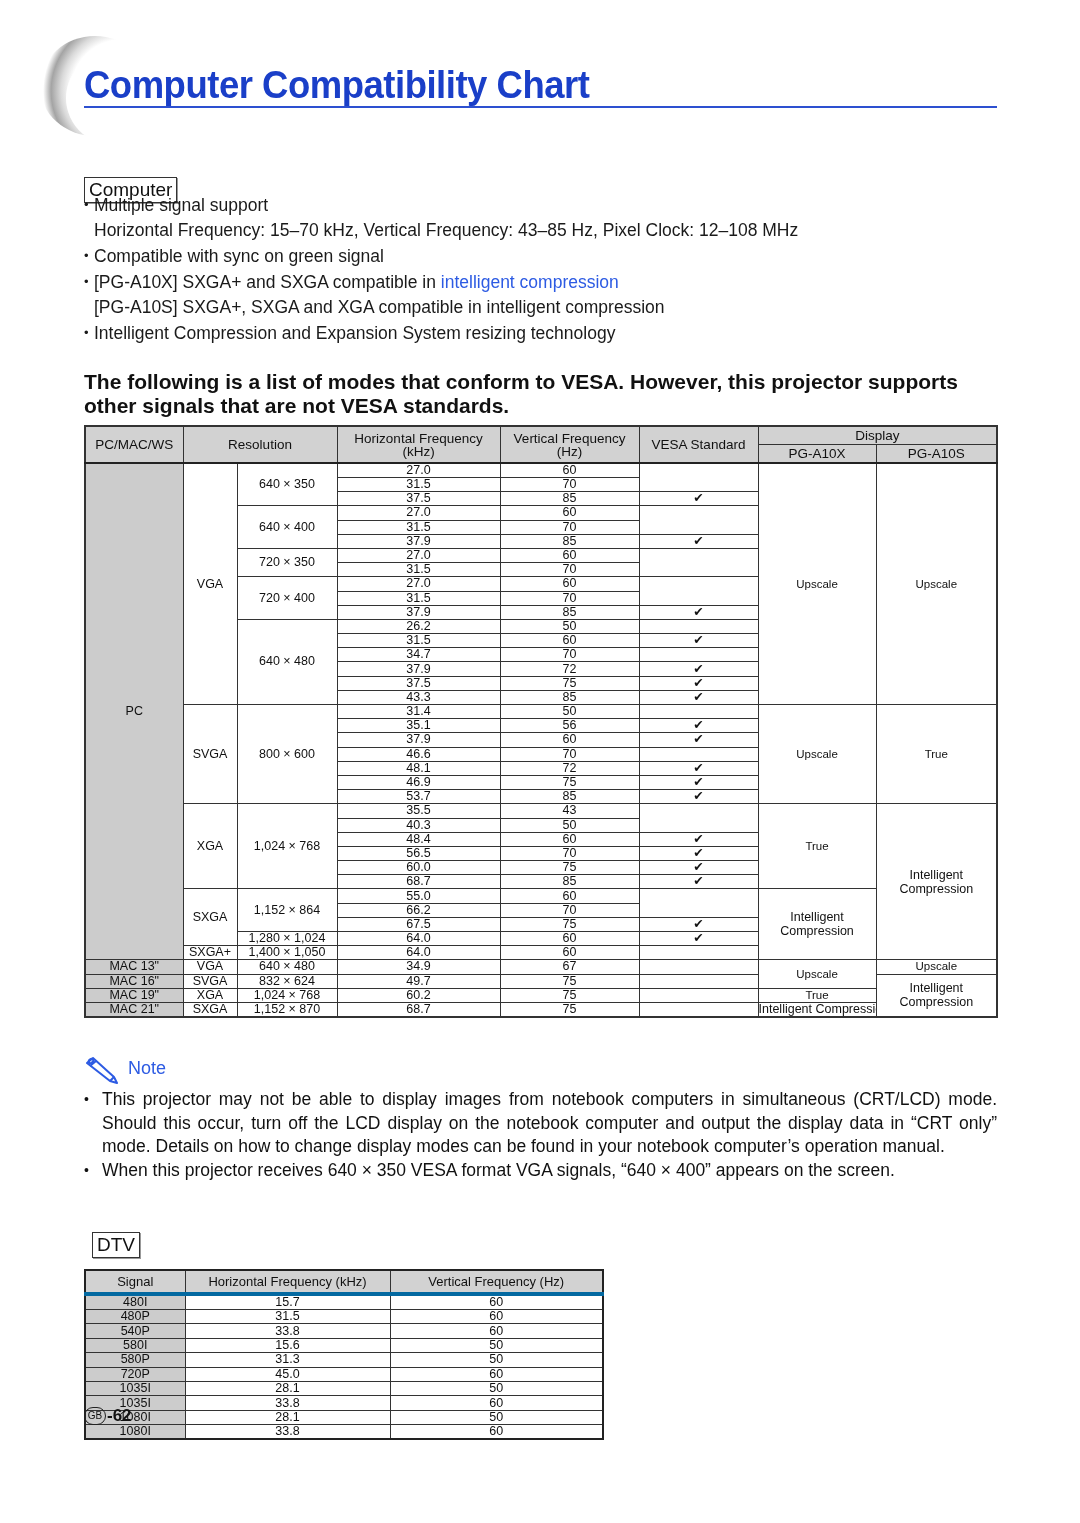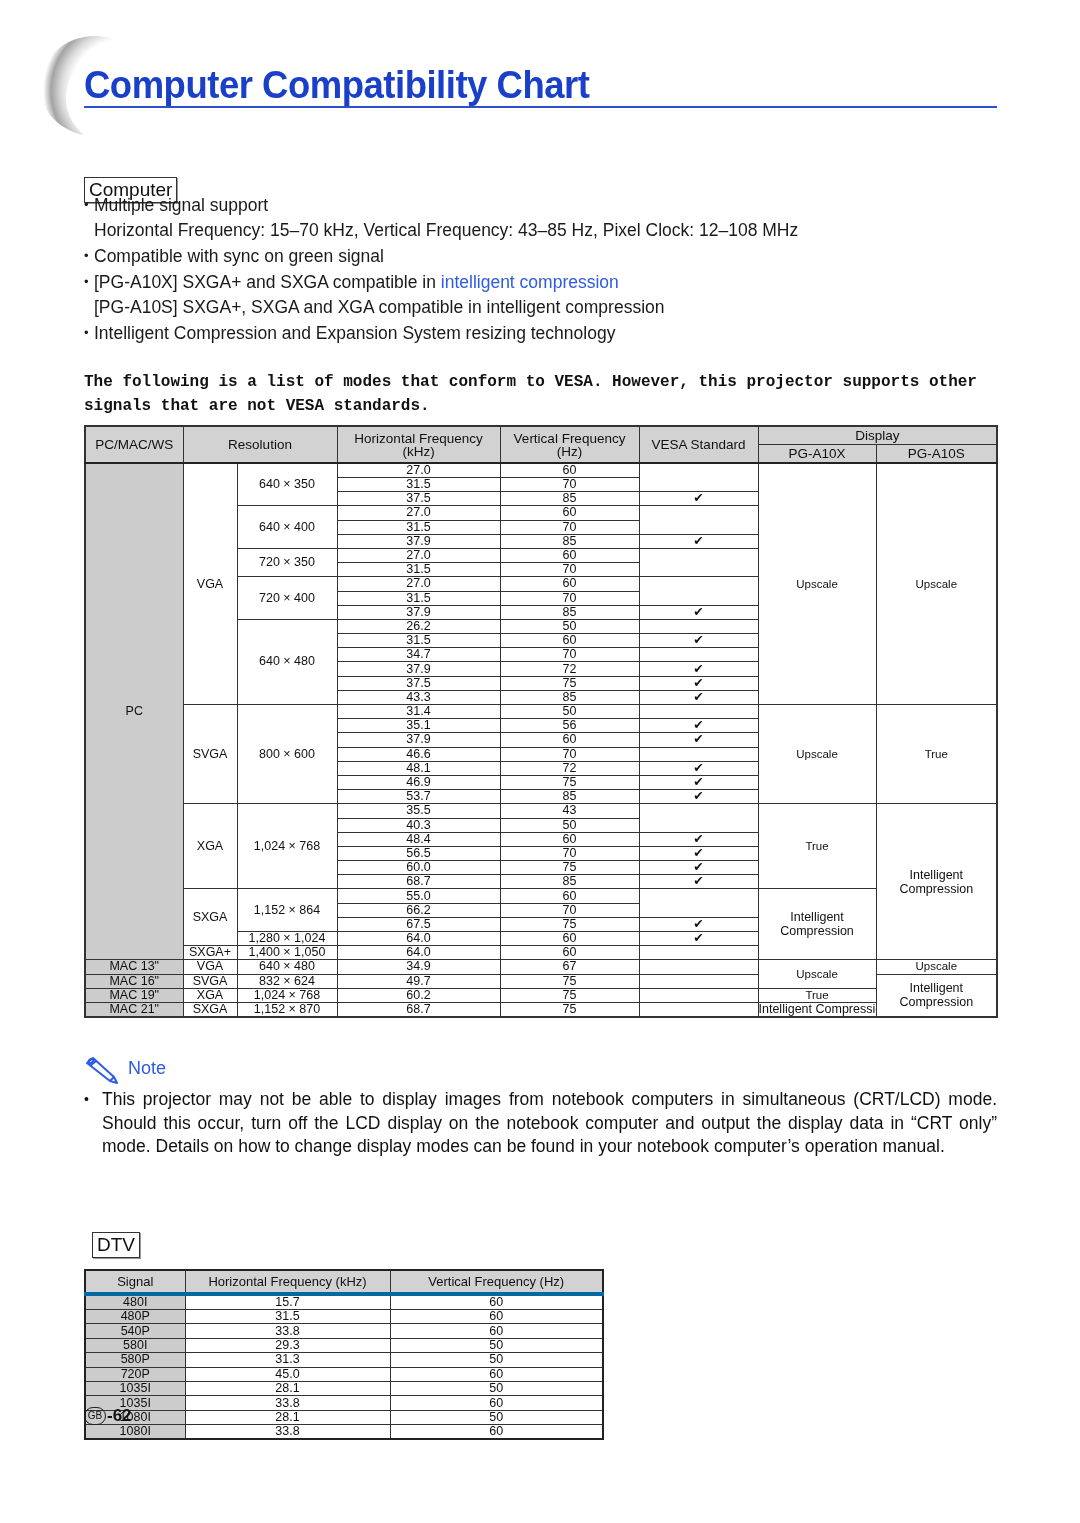--- a/index.html
+++ b/index.html
@@ -25,21 +25,21 @@
     position: absolute; border: 1.5px solid #333; box-shadow: 1px 1px 0 #999;
     font-weight: normal; font-size: 19px; padding: 1px 4px; line-height: 22px; background: #fff;
   }
   .body-text { position: absolute; left: 84px; font-size: 17.5px; line-height: 25px; color: #1a1a1a; }
   .body-text .line { white-space: nowrap; }
   .bullet::before { content: "\2022"; display: inline-block; width: 10px; font-size: 13px; vertical-align: 2px; }
   .indent { padding-left: 10px; }
   .link-text { color: #2d5be3; }
 
   .bold-para {
-    position: absolute; left: 84px; top: 370px; width: 920px; font-size: 16px; font-weight: bold; line-height: 24px; font-family: Liberation Mono, monospace;
+    position: absolute; left: 84px; top: 370px; width: 920px; font-size: 21px; font-weight: bold; line-height: 24px;
   }
 
   table.compat {
     position: absolute; left: 84px; top: 425px; width: 912px; border-collapse: collapse;
     font-size: 12.5px; table-layout: fixed;
     border: 2px solid #333;
   }
   table.compat td, table.compat th {
     border: 1px solid #333; text-align: center; vertical-align: middle; padding: 0; font-weight: normal;
     line-height: 13px; overflow: hidden; white-space: nowrap;
@@ -387,20 +387,21 @@
       <path d="M6 10 L12 5"></path>
       <path d="M26 25 L30 21"></path>
       <ellipse cx="7" cy="5" rx="2.5" ry="1.8" transform="rotate(-40 7 5)"></ellipse>
     </g>
   </svg>
   <span class="note-label">Note</span>
 </div>
 
 <div class="note-list">
   <div class="note-item">This projector may not be able to display images from notebook computers in simultaneous (CRT/LCD) mode. Should this occur, turn off the LCD display on the notebook computer and output the display data in “CRT only” mode. Details on how to change display modes can be found in your notebook computer’s operation manual.</div>
+  <div class="note-item">When this projector receives 640 × 350 VESA format VGA signals, “640 × 400” appears on the screen.</div>
 </div>
 
 <div class="section-box" style="left:84px; top:1232px;margin-left:8px;">DTV</div>
 
 <table class="dtv">
   <colgroup>
       <col style="width:100px">
       <col style="width:205px">
       <col style="width:213px">
     </colgroup>
@@ -422,21 +423,21 @@
         <td>31.5</td>
         <td>60</td>
       </tr>
     <tr>
         <td class="sig">540P</td>
         <td>33.8</td>
         <td>60</td>
       </tr>
     <tr>
         <td class="sig">580I</td>
-        <td>29.3</td>
+        <td>15.6</td>
         <td>50</td>
       </tr>
     <tr>
         <td class="sig">580P</td>
         <td>31.3</td>
         <td>50</td>
       </tr>
     <tr>
         <td class="sig">720P</td>
         <td>45.0</td>

